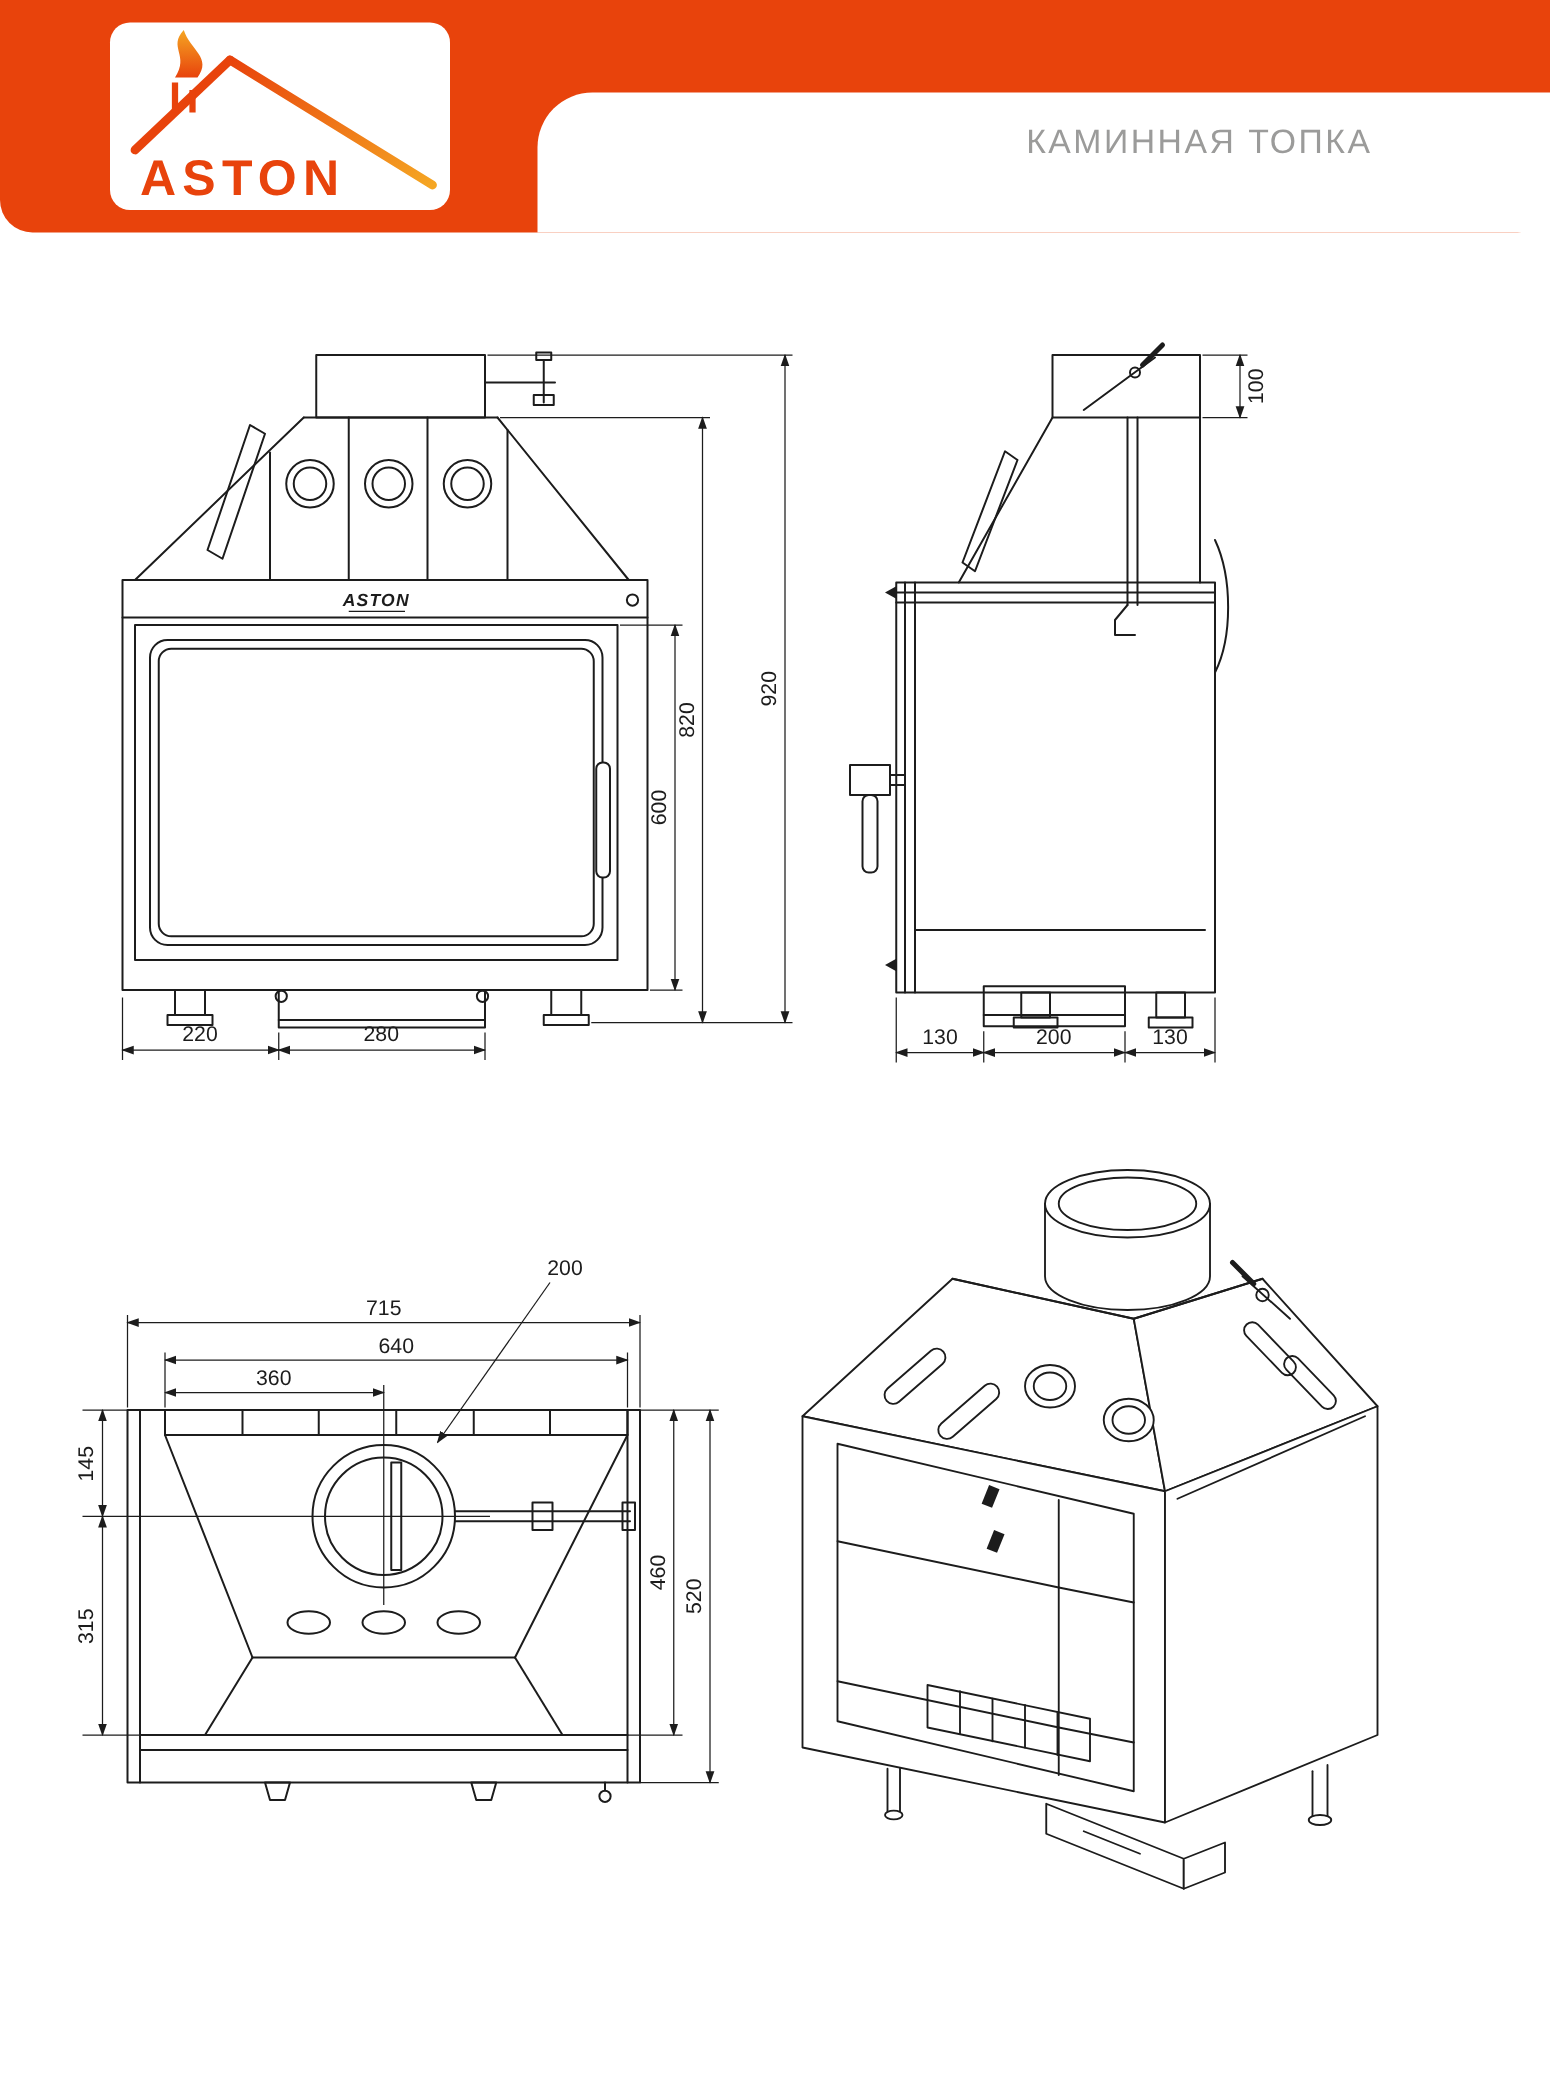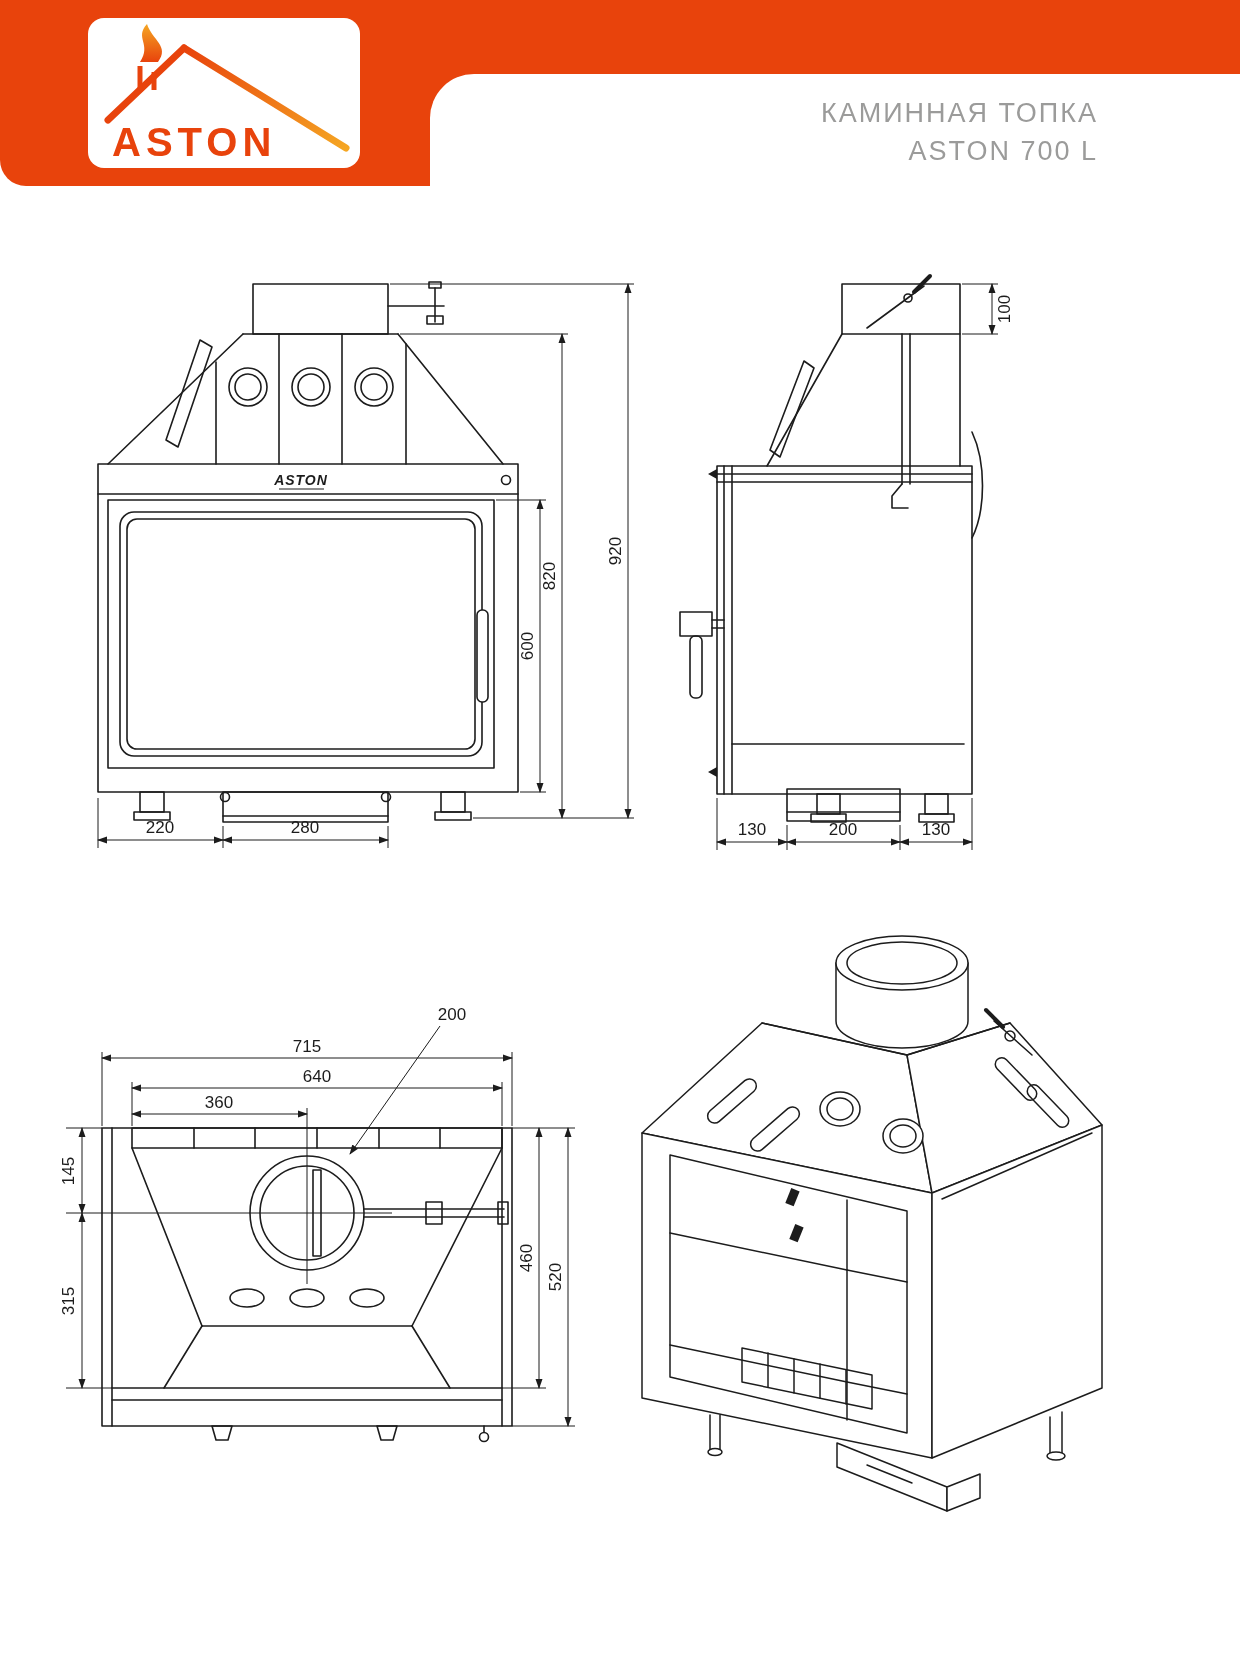--- a/index.html
+++ b/index.html
@@ -4,40 +4,39 @@
 <style>
   *{box-sizing:border-box}
   html,body{margin:0;padding:0}
   body{
     width:1240px;height:1678px;background:#ffffff;position:relative;overflow:hidden;
     font-family:"Liberation Sans",sans-serif;color:#1c1c1c;
   }
   
   .header{position:absolute;left:0;top:0;width:1240px;height:186px;background:#E8430C;border-radius:0 0 26px 26px}
   .title-panel{position:absolute;left:430px;top:74px;right:0;height:112px;background:#ffffff;border-top-left-radius:44px}
-  .titles{position:absolute;right:142px;top:20px;text-align:right;color:#9b9b9a;font-size:27px;line-height:38px;letter-spacing:2px;white-space:nowrap}
+  .titles{position:absolute;right:142px;top:20px;text-align:center;color:#9b9b9a;font-size:27px;line-height:38px;letter-spacing:2px;white-space:nowrap}
   .logo-card{position:absolute;left:88px;top:18px;width:272px;height:150px;background:#ffffff;border-radius:16px}
   
   .ln{stroke:#1c1c1c;stroke-width:1.6;fill:none;stroke-linecap:round;stroke-linejoin:round}
   .fw{fill:#ffffff}
   .dk{fill:#1c1c1c;stroke:none}
   .thk{stroke:#1c1c1c;stroke-width:4;fill:none;stroke-linecap:round}
   .dim{stroke:#1c1c1c;stroke-width:1;fill:none}
   .dlab{font-size:17px;fill:#1c1c1c;font-family:"Liberation Sans",sans-serif}
   .plate{font-size:14px;font-weight:bold;font-style:italic;fill:#1c1c1c;letter-spacing:1px;font-family:"Liberation Sans",sans-serif}
   .view{position:absolute}
 </style>
 </head>
 <body>
 
 <div class="header">
   <div class="title-panel">
     <div class="titles">
       <div>КАМИННАЯ ТОПКА</div>
-      <div>ASTON 700 L</div>
     </div>
   </div>
   <div class="logo-card">
     <svg width="272" height="150" viewBox="0 0 272 150">
       <defs>
         <linearGradient id="roofGrad" x1="0" y1="0" x2="1" y2="1">
           <stop offset="0" stop-color="#E8430C"></stop>
             <stop offset="1" stop-color="#F5A623"></stop>
         </linearGradient>
         <linearGradient id="flameGrad" x1="0" y1="0" x2="0" y2="1">

